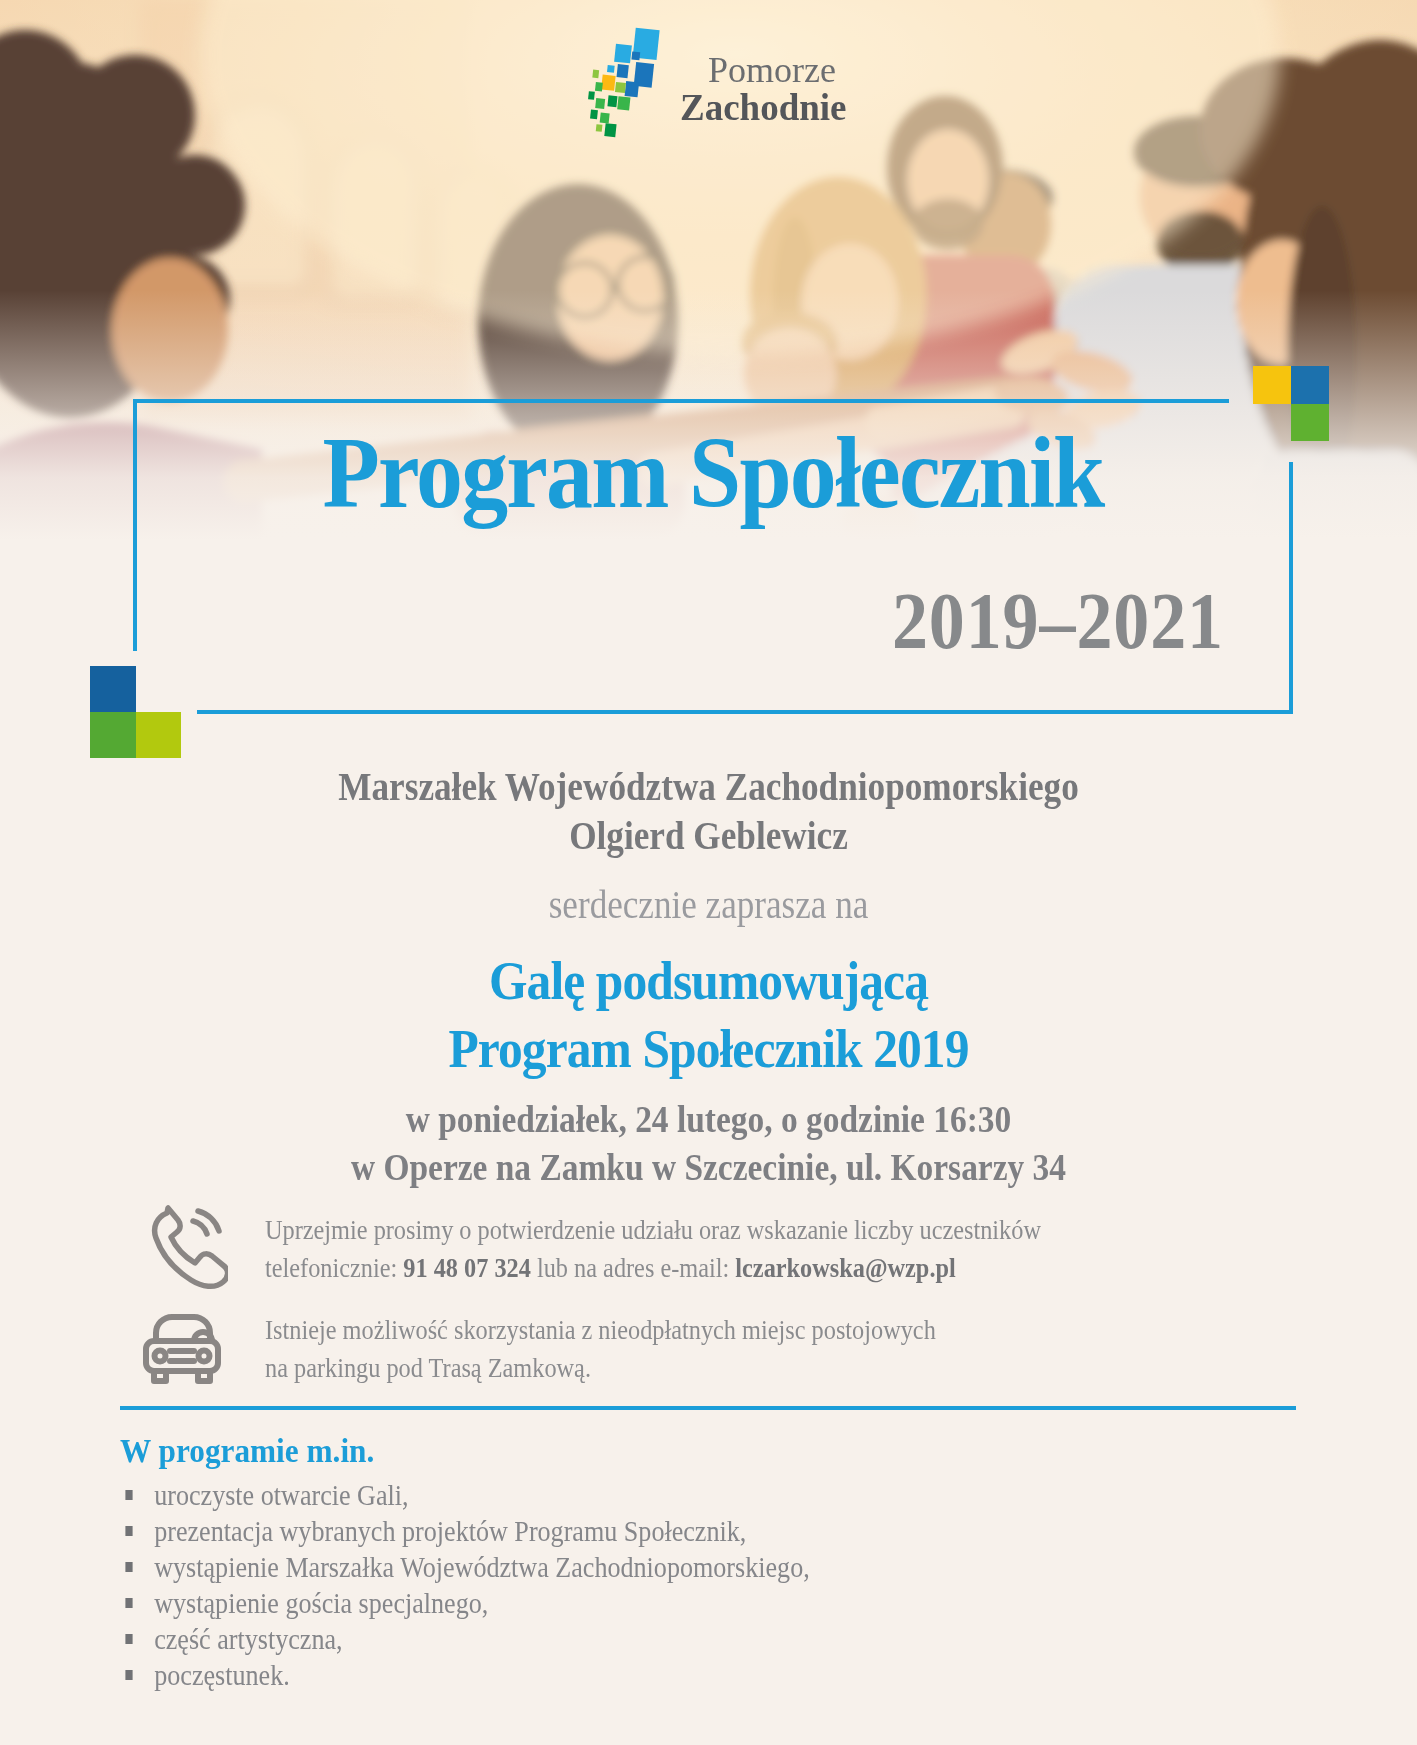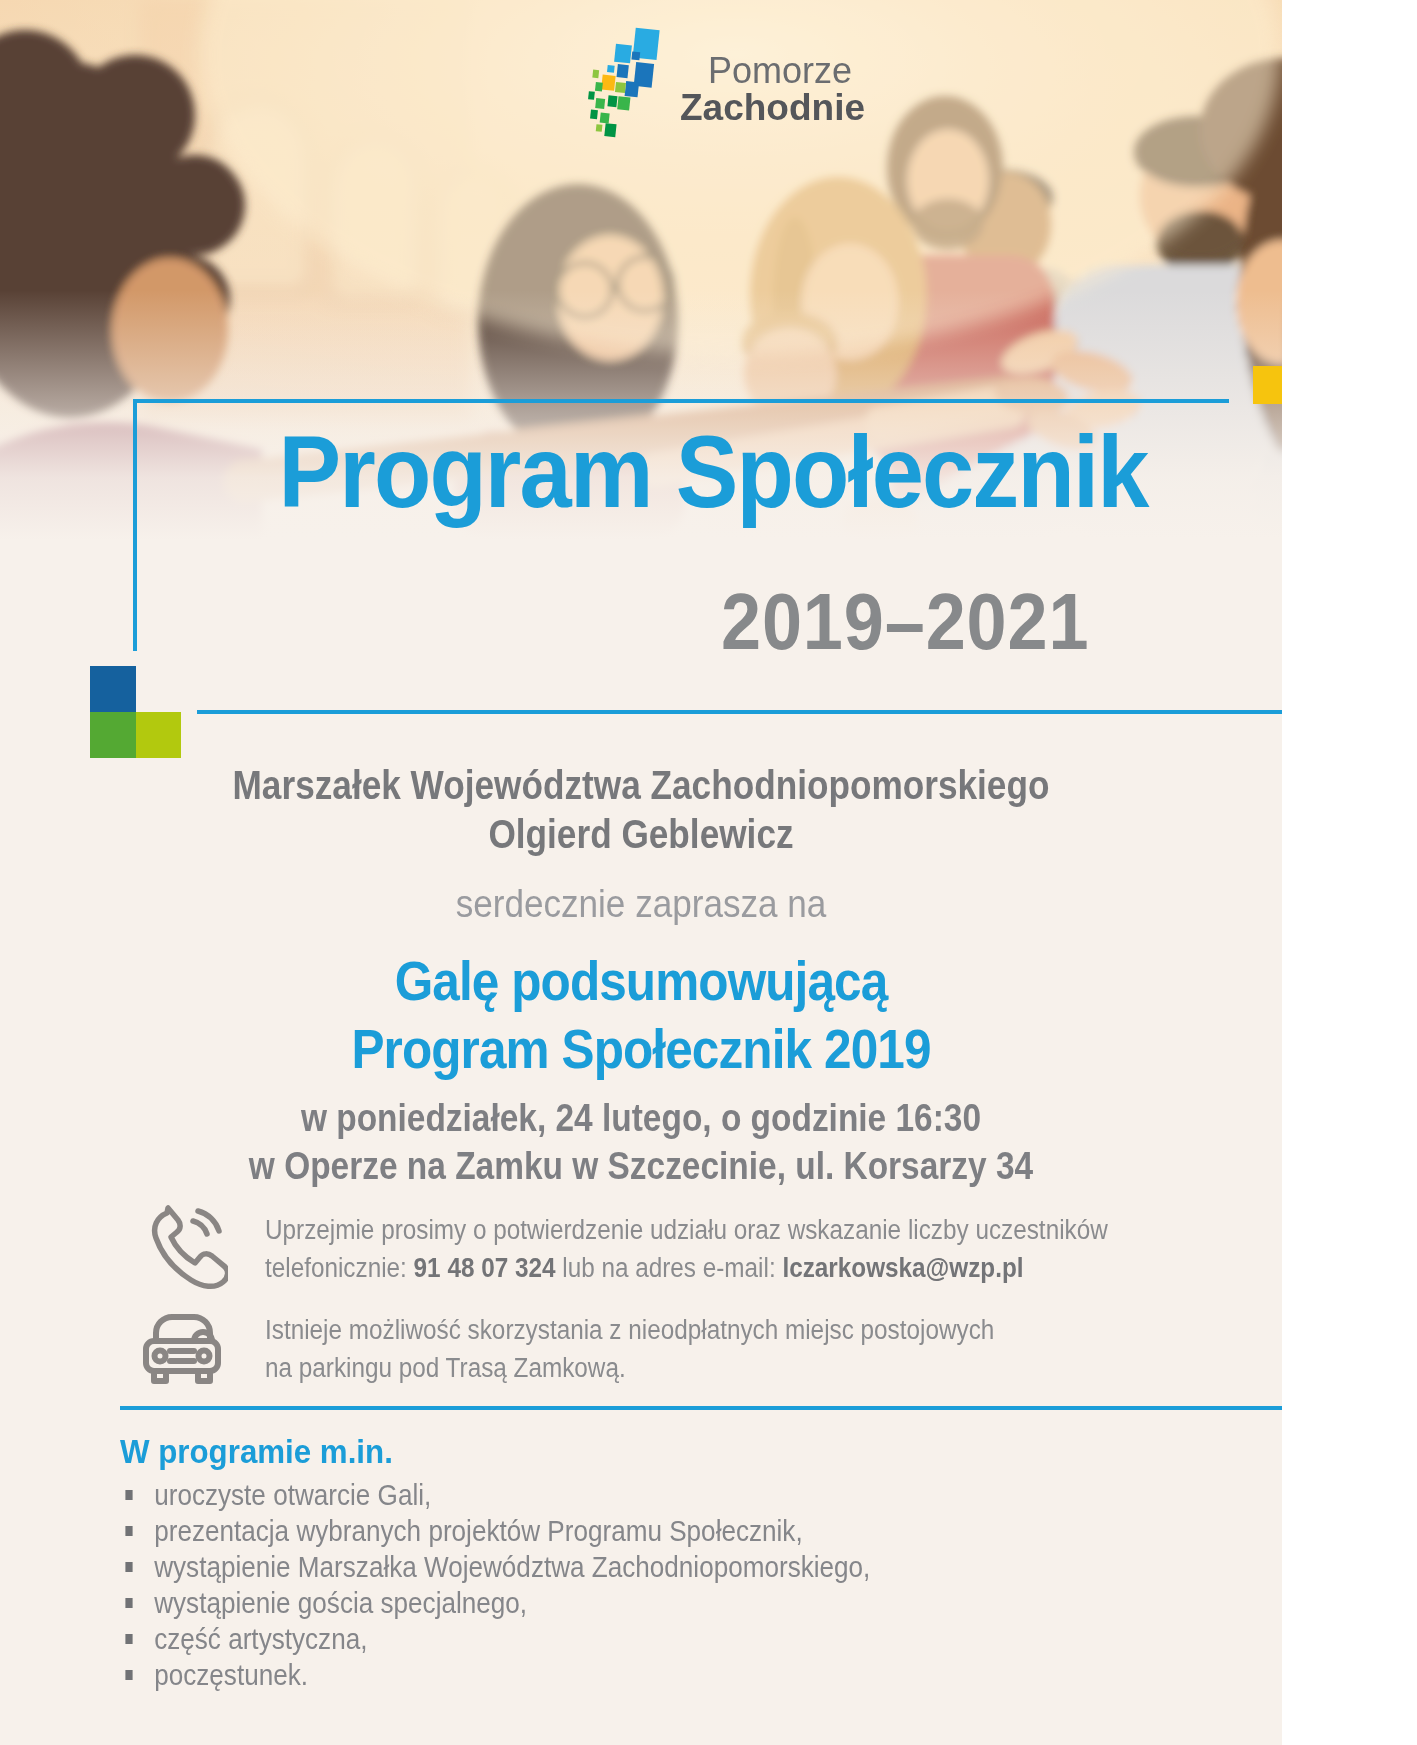--- a/index.html
+++ b/index.html
@@ -1,18 +1,18 @@
 <!DOCTYPE html>
 <html lang="pl"><head>
 <meta charset="utf-8">
 <style>
   html,body{margin:0;padding:0;background:#ffffff;}
   .page{
-    position:relative;width:1282px;height:1745px;overflow:hidden;
-    background:#f7f1eb;font-family:Liberation Sans, sans-serif;
+    position:relative;width:1417px;height:1745px;overflow:hidden;
+    background:#f7f1eb;font-family:Liberation Serif, serif;
   }
   
   .hero{position:absolute;left:0;top:0;width:1417px;height:540px;}
   
   .logo{position:absolute;left:568px;top:24px;display:flex;align-items:flex-start;gap:16px;z-index:5;}
   .logo-mark{width:96px;height:116px;}
   .logo-text{display:flex;flex-direction:column;margin-top:28px;line-height:1.04;}
   .logo-top{font-size:36px;font-weight:400;color:#6b6d70;margin-left:28px;letter-spacing:0;}
   .logo-bottom{font-size:37px;font-weight:700;color:#54565a;}
   

